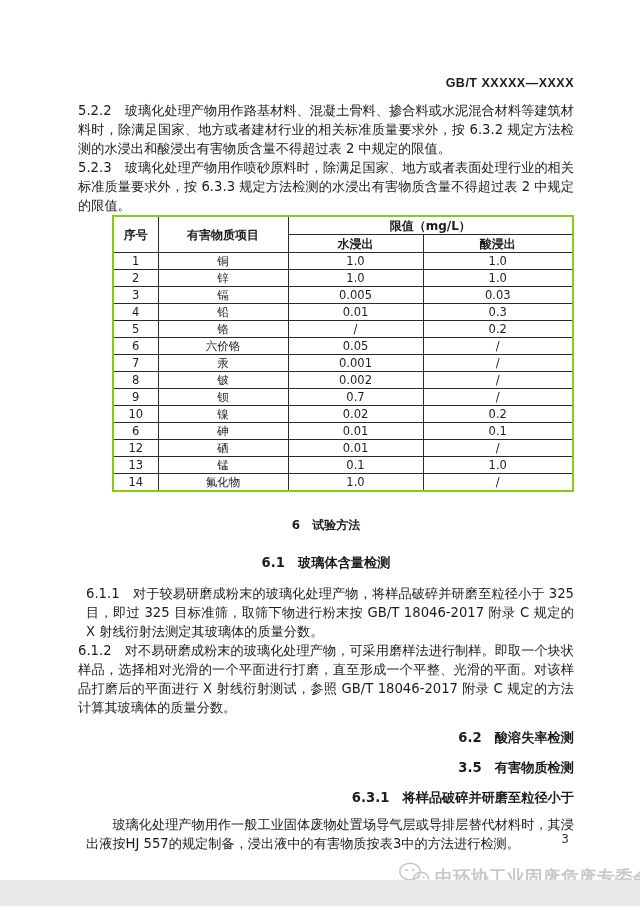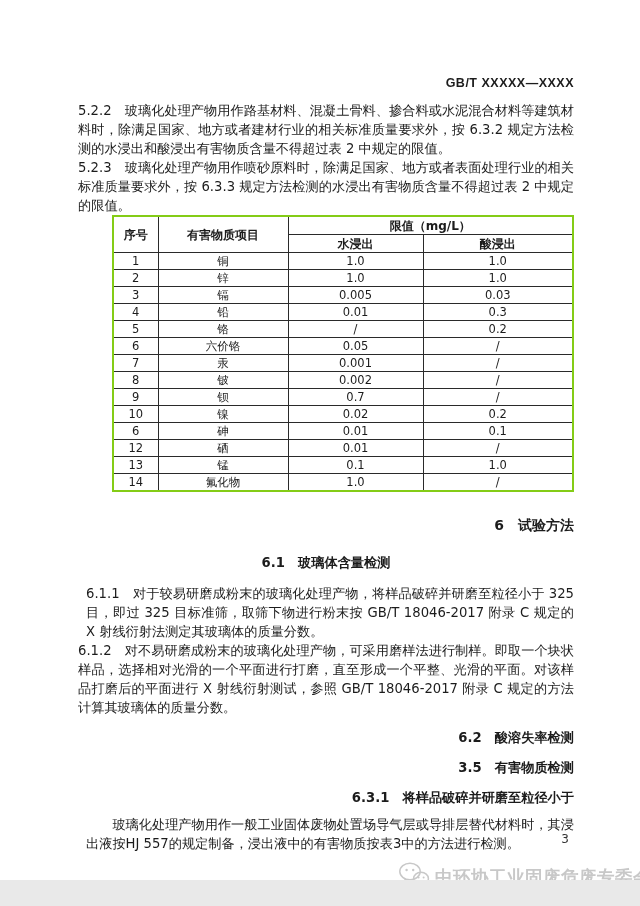--- a/index.html
+++ b/index.html
@@ -35,21 +35,21 @@
     border:1px solid #2a2a2a;
     text-align:center; vertical-align:middle;
     padding:0; overflow:hidden;
   }
   table.limits th { font-size:12px; font-weight:bold; height:17px; line-height:14px; }
   table.limits td { font-size:11.5px; font-weight:normal; height:16px; line-height:13px; }
   col.c-no   { width:45px; }
   col.c-item { width:130px; }
   col.c-water{ width:135px; }
   col.c-acid { width:150px; }
-  .h-lvl1 { font-weight:bold; font-size:14px; margin:24px 0 0 0; line-height:19px; text-align:right; }
+  .h-lvl1 { font-weight:bold; font-size:12px; margin:24px 0 0 0; line-height:19px; text-align:center; }
   .h-lvl2 { font-weight:bold; font-size:13.2px; margin:18px 0 12px 0; line-height:19px; text-align:center; }
   .h-lvl3 { font-weight:bold; font-size:13.2px; margin:11px 0 0 0; line-height:19px; text-align:right; }
   .p-after-h { margin:8px 0 0 8px; }
   .p-indent { text-indent:2em; }
   .page-num {
     position:absolute; top:832px; right:71px;
     font-size:12px; color:#333;
   }
   .watermark {
     position:absolute; left:398px; top:861px;

